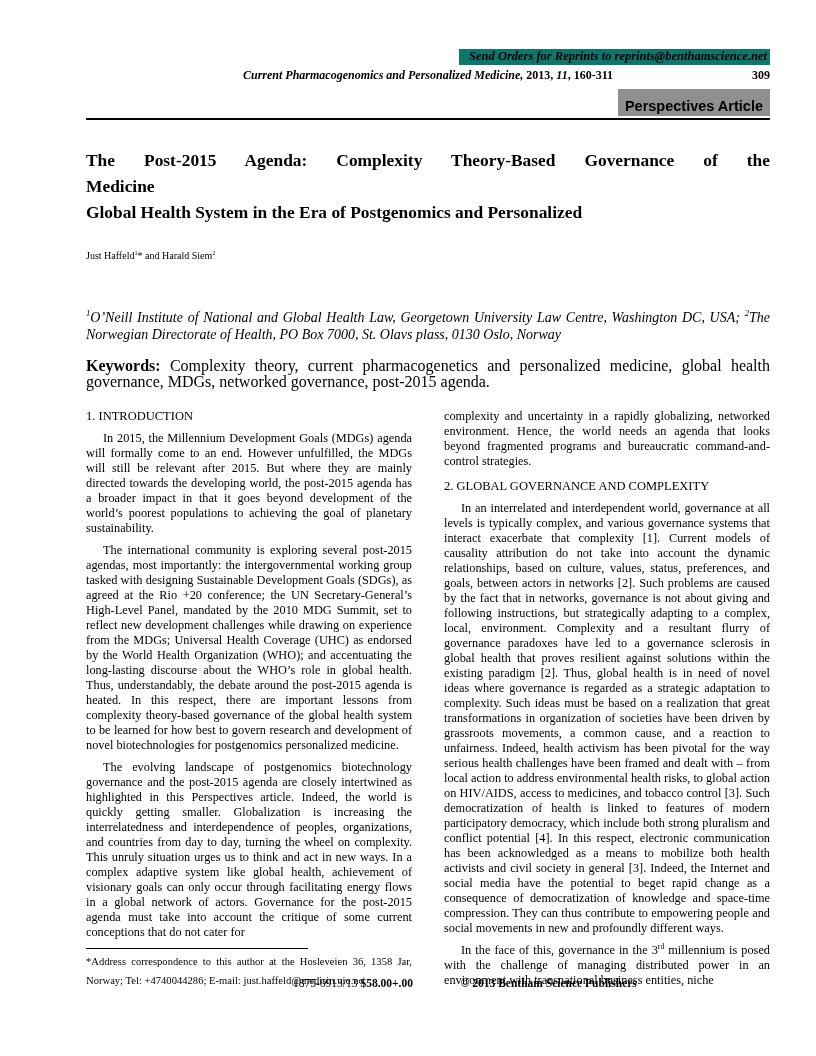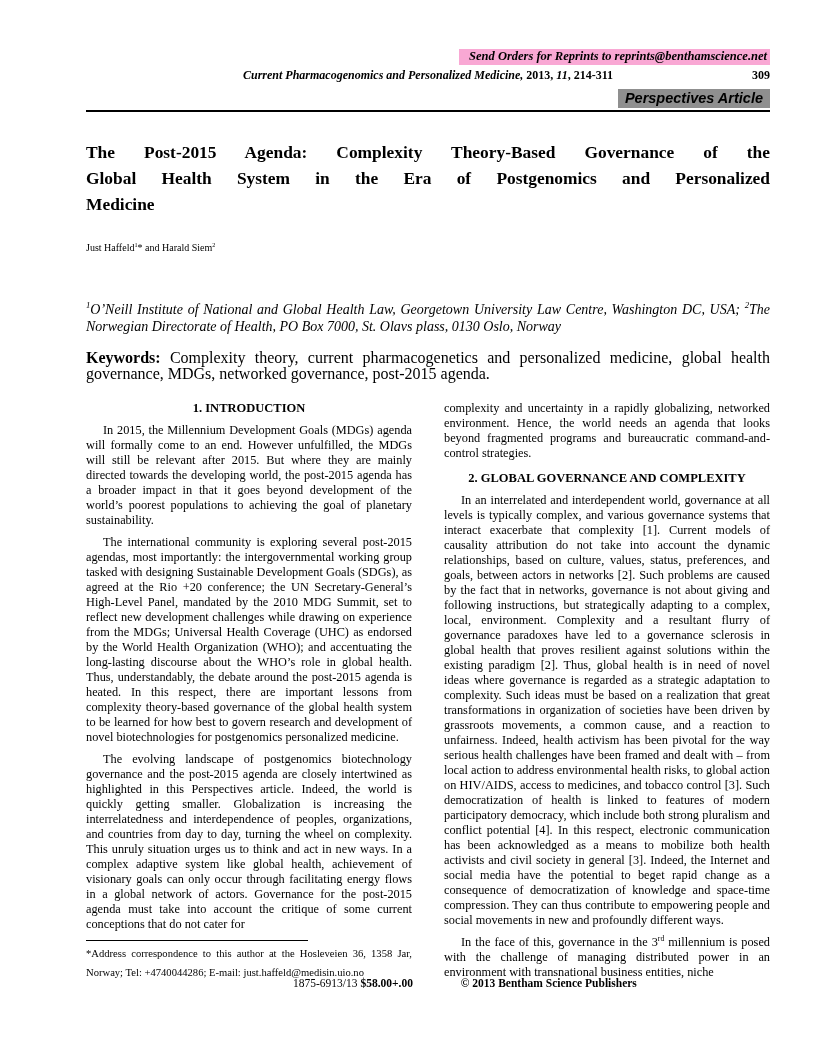--- a/index.html
+++ b/index.html
@@ -16,21 +16,21 @@
     position: relative;
     box-sizing: border-box;
     width: 816px;
     height: 1056px;
     padding: 46px 46px 0 86px;
   }
   
   .reprint-row { text-align: right; height: 17px; }
   .reprint {
     display: inline-block;
-    background: #f9a8d4;
+    background: #0f766e;
     font-weight: bold;
     font-style: italic;
     font-size: 12.5px;
     padding: 0 3px 1px 10px;
   }
   .citation-row {
     position: relative;
     text-align: center;
     margin-top: 5px;
     font-size: 12px;
@@ -45,22 +45,21 @@
     font-size: 12px;
   }
   .badge-row { text-align: right; margin-top: 5px; }
   .badge {
     display: inline-block;
     background: #8f8f8f;
     color: #000;
     font-family: "Liberation Sans", sans-serif;
     font-weight: bold;
     font-size: 14.5px;
-    padding: 1px 7px 2px 7px;
-    font-style: italic;
+    padding: 9px 7px 2px 7px;
   }
   .header-rule {
     border: none;
     border-top: 2px solid #000;
     margin: 2px 0 0 0;
   }
   
   .title { margin-top: 27px; }
   .title-line {
     font-size: 17.4px;
@@ -97,23 +96,23 @@
     margin-top: 20px;
   }
   .col {
     width: 326px;
     font-size: 12.3px;
     line-height: 15px;
     text-align: justify;
   }
   .col h2 {
     font-size: 12.5px;
-    font-weight: bold;
+    font-weight: normal;
     margin: 10px 0 7px 0;
-    text-align: center;
+    text-align: left;
   }
   .col h2.first { margin-top: 0; }
   .col p {
     margin: 0 0 7px 0;
     text-indent: 17px;
   }
   .col p.no-indent { text-indent: 0; }
   
   .footnote { margin-top: 8px; }
   .fn-rule {
@@ -142,34 +141,34 @@
 </head>
 <body>
 
 <div class="page">
 
   <div class="reprint-row">
     <span class="reprint">Send Orders for Reprints to reprints@benthamscience.net</span>
   </div>
 
   <div class="citation-row">
-    <span class="citation"><span class="cit-journal">Current Pharmacogenomics and Personalized Medicine,</span><span class="cit-year"> 2013, </span><span class="cit-volume">11</span><span class="cit-pages">, 214-311</span></span>
+    <span class="citation"><span class="cit-journal">Current Pharmacogenomics and Personalized Medicine,</span><span class="cit-year"> 2013, </span><span class="cit-volume">11</span><span class="cit-pages">, 160-311</span></span>
     <span class="pagenum">309</span>
   </div>
 
   <div class="badge-row">
     <span class="badge">Perspectives Article</span>
   </div>
 
   <hr class="header-rule">
 
   <div class="title">
     <div class="title-line">The Post-2015 Agenda: Complexity Theory-Based Governance of the</div>
+    <div class="title-line">Medicine</div>
     <div class="title-line">Global Health System in the Era of Postgenomics and Personalized</div>
-    <div class="title-line">Medicine</div>
   </div>
 
   <div class="authors"><span>Just Haffeld</span><sup>1</sup><span>* and </span><span>Harald Siem</span><sup>2</sup></div>
 
   <div class="affiliations"><sup>1</sup><span>O’Neill Institute of National and Global Health Law, Georgetown University Law Centre, Washington DC, USA; </span><sup>2</sup><span>The Norwegian Directorate of Health, PO Box 7000, St. Olavs plass, 0130 Oslo, Norway</span></div>
 
   <div class="keywords"><span class="kw-label">Keywords:</span><span> Complexity theory, current pharmacogenetics and personalized medicine, global health governance, MDGs, networked governance, post-2015 agenda.</span></div>
 
   <div class="columns">
 

